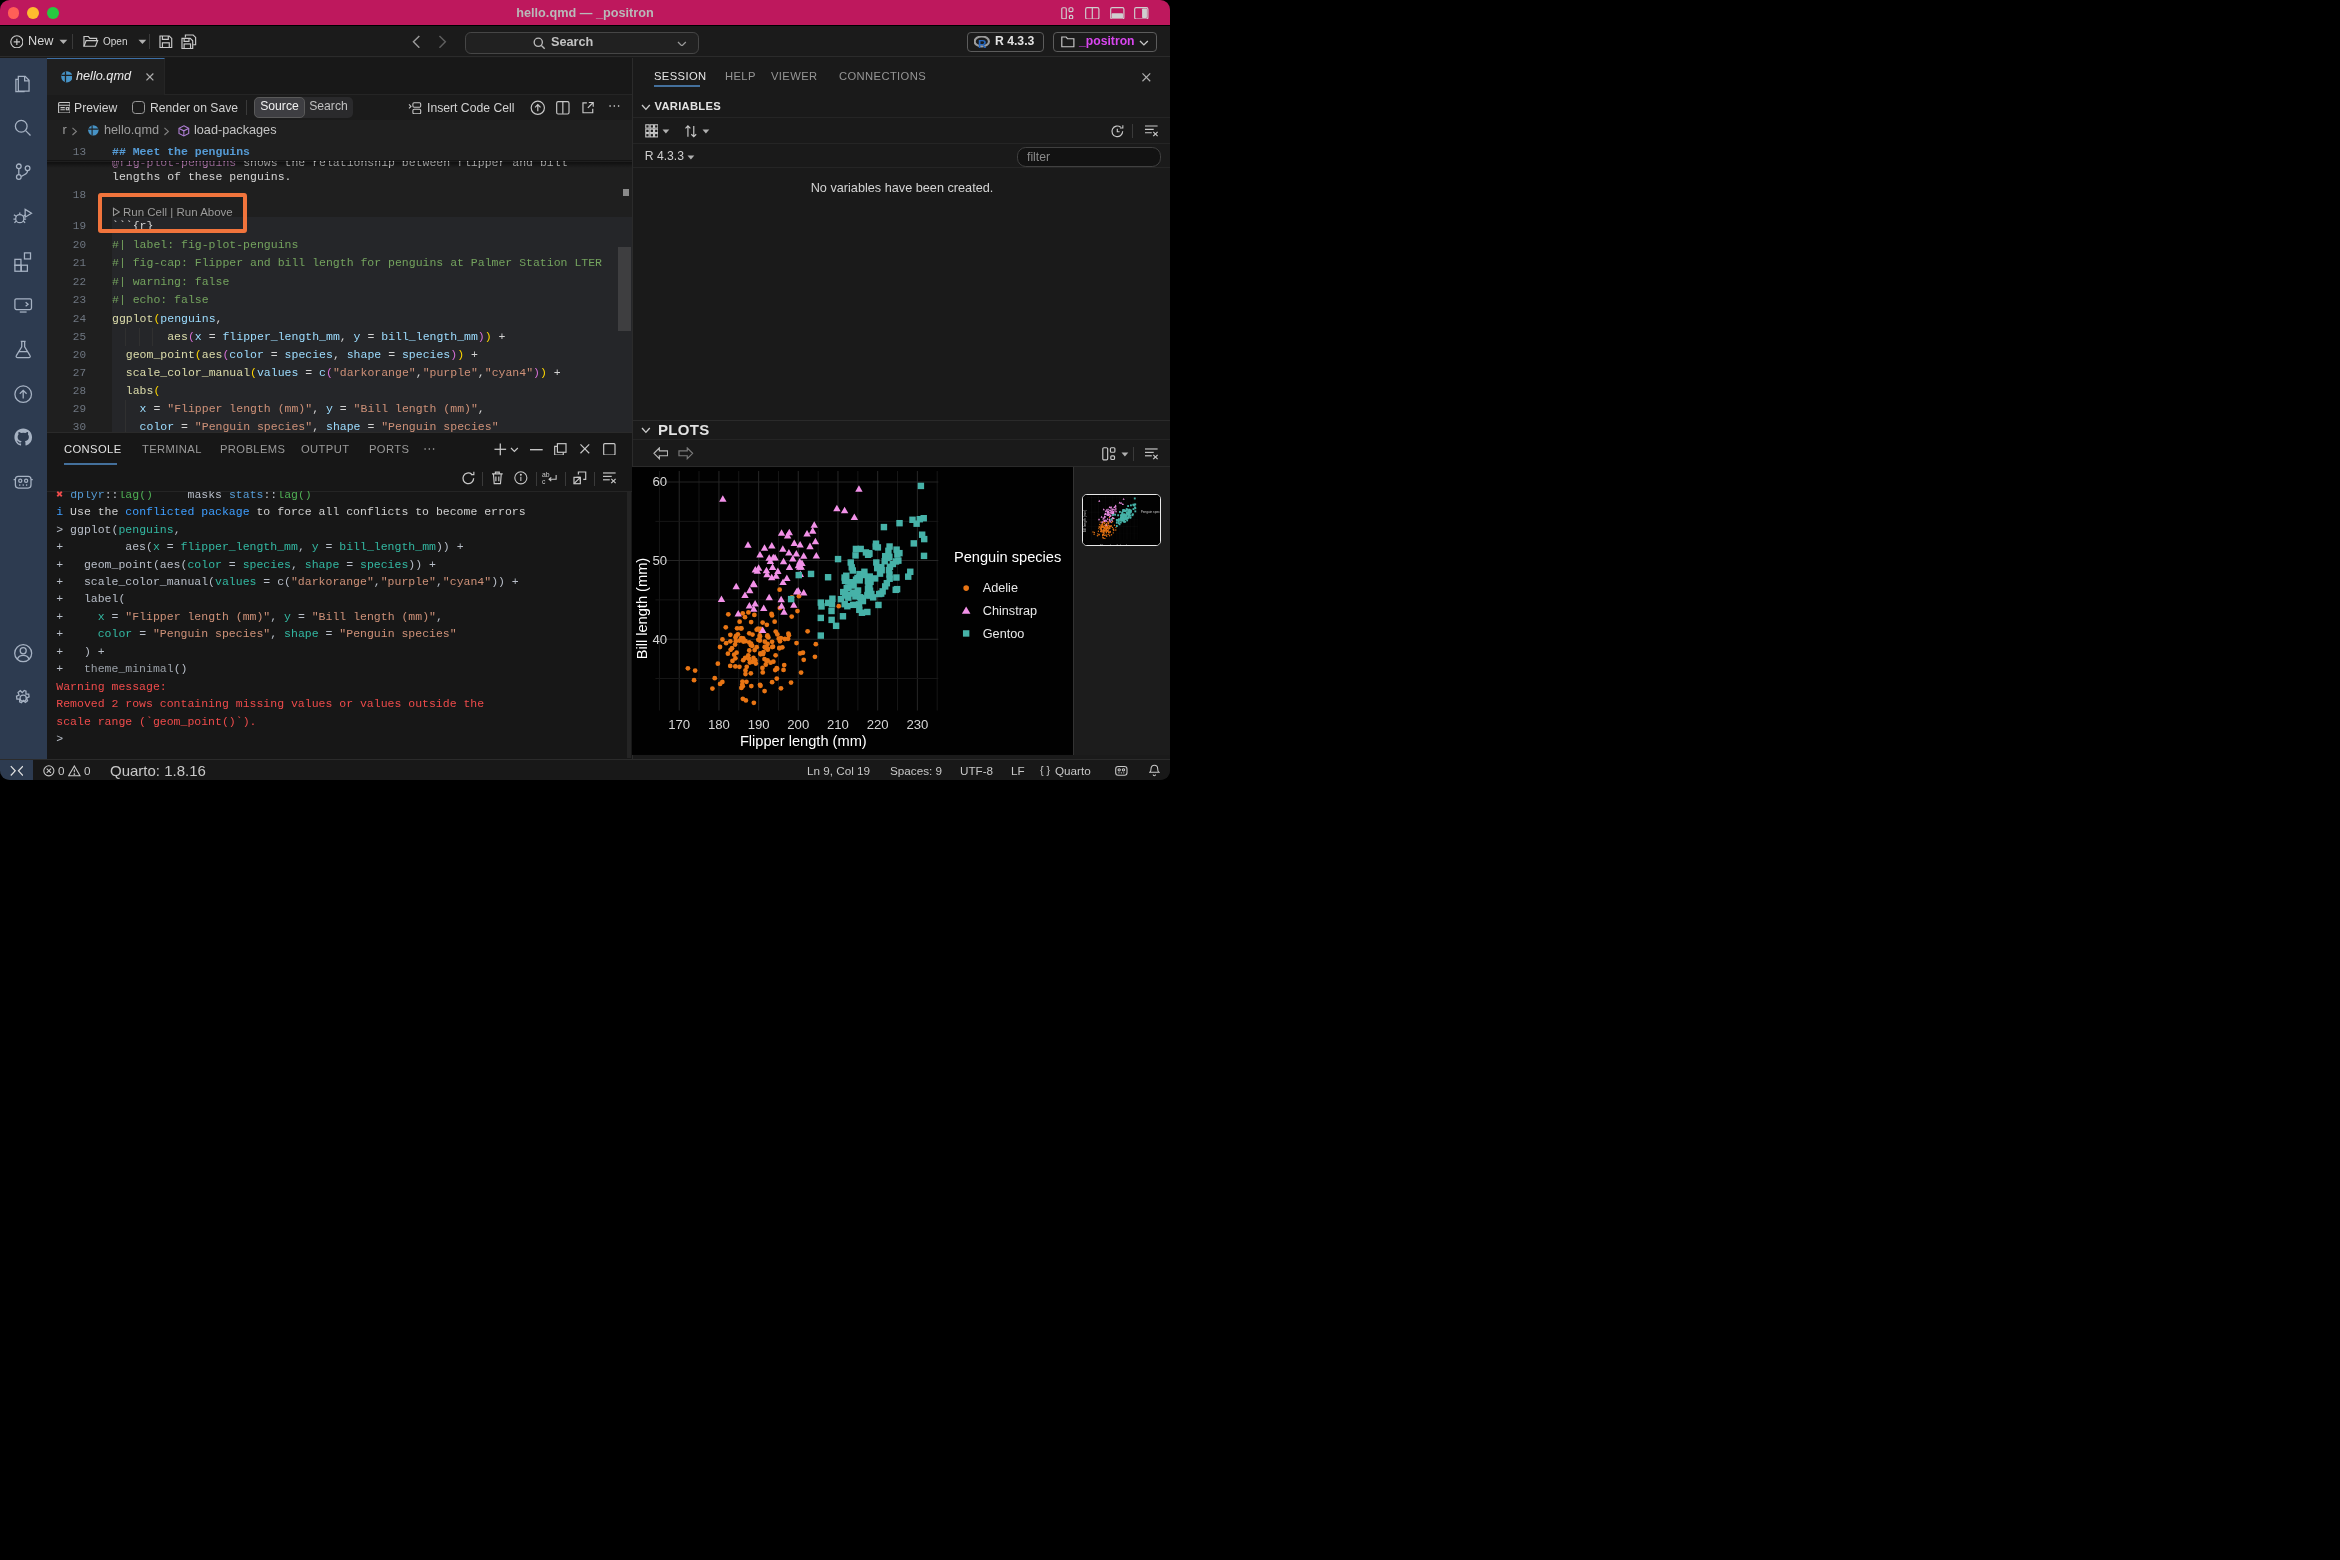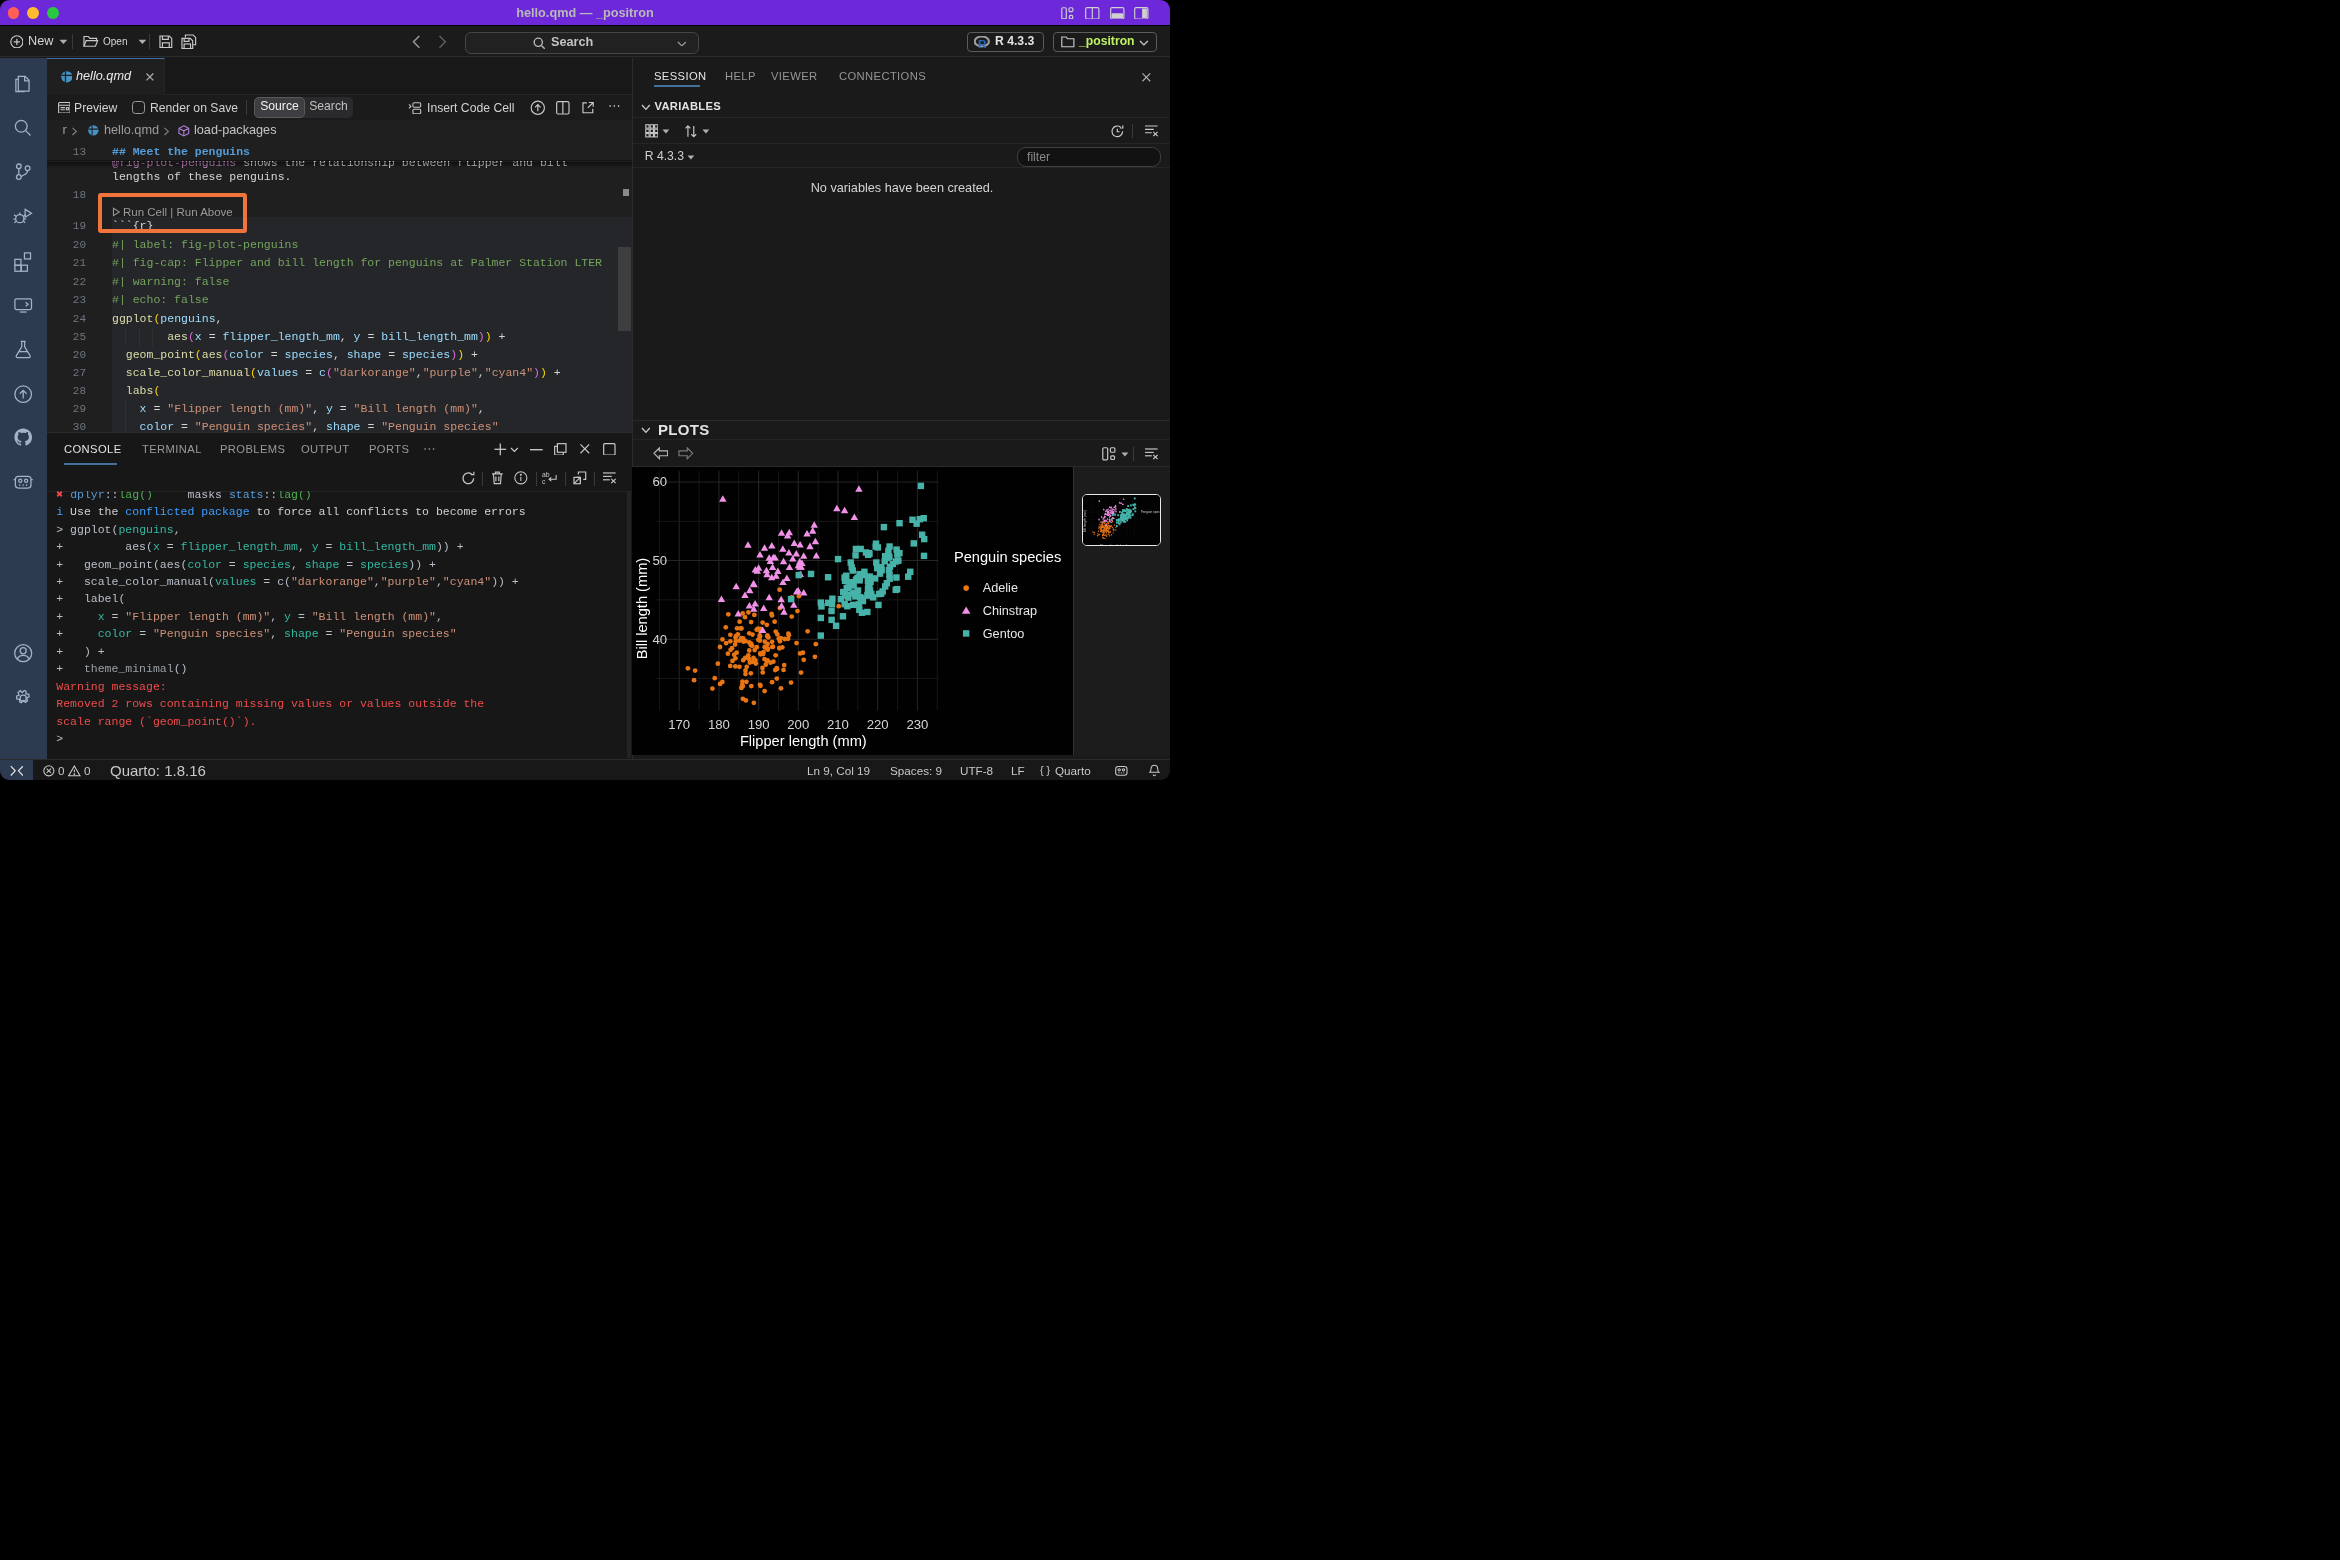--- a/index.html
+++ b/index.html
@@ -7,21 +7,21 @@
 .crow{position:absolute;left:112px;height:18.4px;line-height:18.4px;font-family:"Liberation Mono",monospace;font-size:11.5px;white-space:pre;color:#d4d4d4}
 .lnum{position:absolute;left:47px;width:39px;text-align:right;height:18.4px;line-height:18.4px;font-family:"Liberation Mono",monospace;font-size:11px;color:#6e7681}
 .prow{position:absolute;left:9.3px;height:17.5px;line-height:17.5px;font-family:"Liberation Mono",monospace;font-size:11.5px;white-space:pre;color:#b9bfc9}
 .kw{color:#569CD6}.lb{color:#9CDCFE}.kh{color:#DCDCAA}.gd{color:#FFD700}.mg{color:#D670D6}
 .gr{color:#74A35E}.st{color:#CE9178}.wh{color:#d4d4d4}.pk{color:#C586C0}
 .tl{color:#33B8A2}.cg{color:#b9bfc9}.rd{color:#EE4B4B}.bl{color:#3E9EFF}
 .dimg{color:#9aa0a8}
 svg{display:block}
 </style></head><body>
 <div id="win">
-    <div class="abs" style="left:0;top:0;width:1170px;height:26px;background:#6d28d9;border-bottom:1px solid #000">
+    <div class="abs" style="left:0;top:0;width:1170px;height:26px;background:#be185d;border-bottom:1px solid #000">
       <div class="abs" style="left:7.8px;top:7.3px;width:11.7px;height:11.7px;border-radius:5.9px;background:#FF5F57"></div>
       <div class="abs" style="left:27px;top:7.3px;width:11.7px;height:11.7px;border-radius:5.9px;background:#FEBC2E"></div>
       <div class="abs" style="left:47px;top:7.3px;width:11.7px;height:11.7px;border-radius:5.9px;background:#28C840"></div>
       <div class="abs" style="left:0;top:0;width:1170px;height:26px;line-height:26px;text-align:center;font-size:12.7px;font-weight:bold;color:#b9b9b9">hello.qmd — _positron</div>
       <svg class="abs" style="left:1061px;top:6.8px" width="12.7" height="12.7" viewBox="0 0 13 13" fill="none" stroke="#cfcfcf" stroke-width="1.2">
 <rect x="0.8" y="0.8" width="4.6" height="11.4" rx="1.2"></rect>
         <rect x="8.2" y="0.8" width="4" height="4" rx="1.2"></rect>
         <rect x="8.6" y="8.6" width="3.4" height="3.4" rx="1.1"></rect>
       </svg>
       <svg class="abs" style="left:1085px;top:6.8px" width="14.6" height="12.7" viewBox="0 0 15 13" fill="none" stroke="#cfcfcf" stroke-width="1.2">
@@ -86,21 +86,21 @@
       <div class="abs" style="left:967px;top:6.3px;width:77px;height:19.5px;border:1px solid #5c5c5c;border-radius:3.9px"></div>
       <svg class="abs" style="left:974px;top:9.8px" width="16.6" height="12.7" viewBox="0 0 17 13">
         <ellipse cx="8" cy="5.6" rx="7.3" ry="5.1" fill="none" stroke="#9d9d9d" stroke-width="2.2"></ellipse>
         <text x="4.2" y="12.3" font-family="Liberation Sans" font-weight="bold" font-size="12px" fill="#2767BC">R</text>
       </svg>
       <div class="abs" style="left:995px;top:6.3px;height:19.5px;line-height:19.5px;font-size:12.2px;font-weight:bold;color:#e3e3e3">R 4.3.3</div>
       <div class="abs" style="left:1053px;top:6.3px;width:104px;height:19.5px;border:1px solid #5c5c5c;border-radius:3.9px"></div>
       <svg class="abs" style="left:1061px;top:10.2px" width="13.7" height="11.7" viewBox="0 0 14 12" fill="none" stroke="#c9c9c9" stroke-width="1.2">
         <path d="M0.8 11 V1 h4.4 l1.4 1.8 h6.6 V11 Z"></path>
       </svg>
-      <div class="abs" style="left:1079px;top:6.3px;height:26px;line-height:19.5px;font-size:12.2px;font-weight:bold;color:#bef264">_positron</div>
+      <div class="abs" style="left:1079px;top:6.3px;height:26px;line-height:19.5px;font-size:12.2px;font-weight:bold;color:#d946ef">_positron</div>
       <svg class="abs" style="left:1139px;top:13.7px" width="9.8" height="5.9" viewBox="0 0 10 6" fill="none" stroke="#c9c9c9" stroke-width="1.4">
         <path d="M1 1 L5 5 L9 1"></path>
       </svg>
     </div>
     <div class="abs" style="left:0;top:58px;width:47px;height:701px;background:#2d3b50">
       <svg class="abs" style="left:11.2px;top:14px" width="24.4" height="24.4" viewBox="0 0 25 25">
         <path d="M7.5 4.5 h7 l4 4 V19.5 h-11 Z" fill="none" stroke="#a6b2c3" stroke-width="1.3"></path>
         <path d="M14 4.5 v4.5 h4.5" fill="none" stroke="#a6b2c3" stroke-width="1.3"></path>
         <path d="M7.5 7.5 H5 v12.5 h9" fill="none" stroke="#a6b2c3" stroke-width="1.3"></path>
       </svg>

